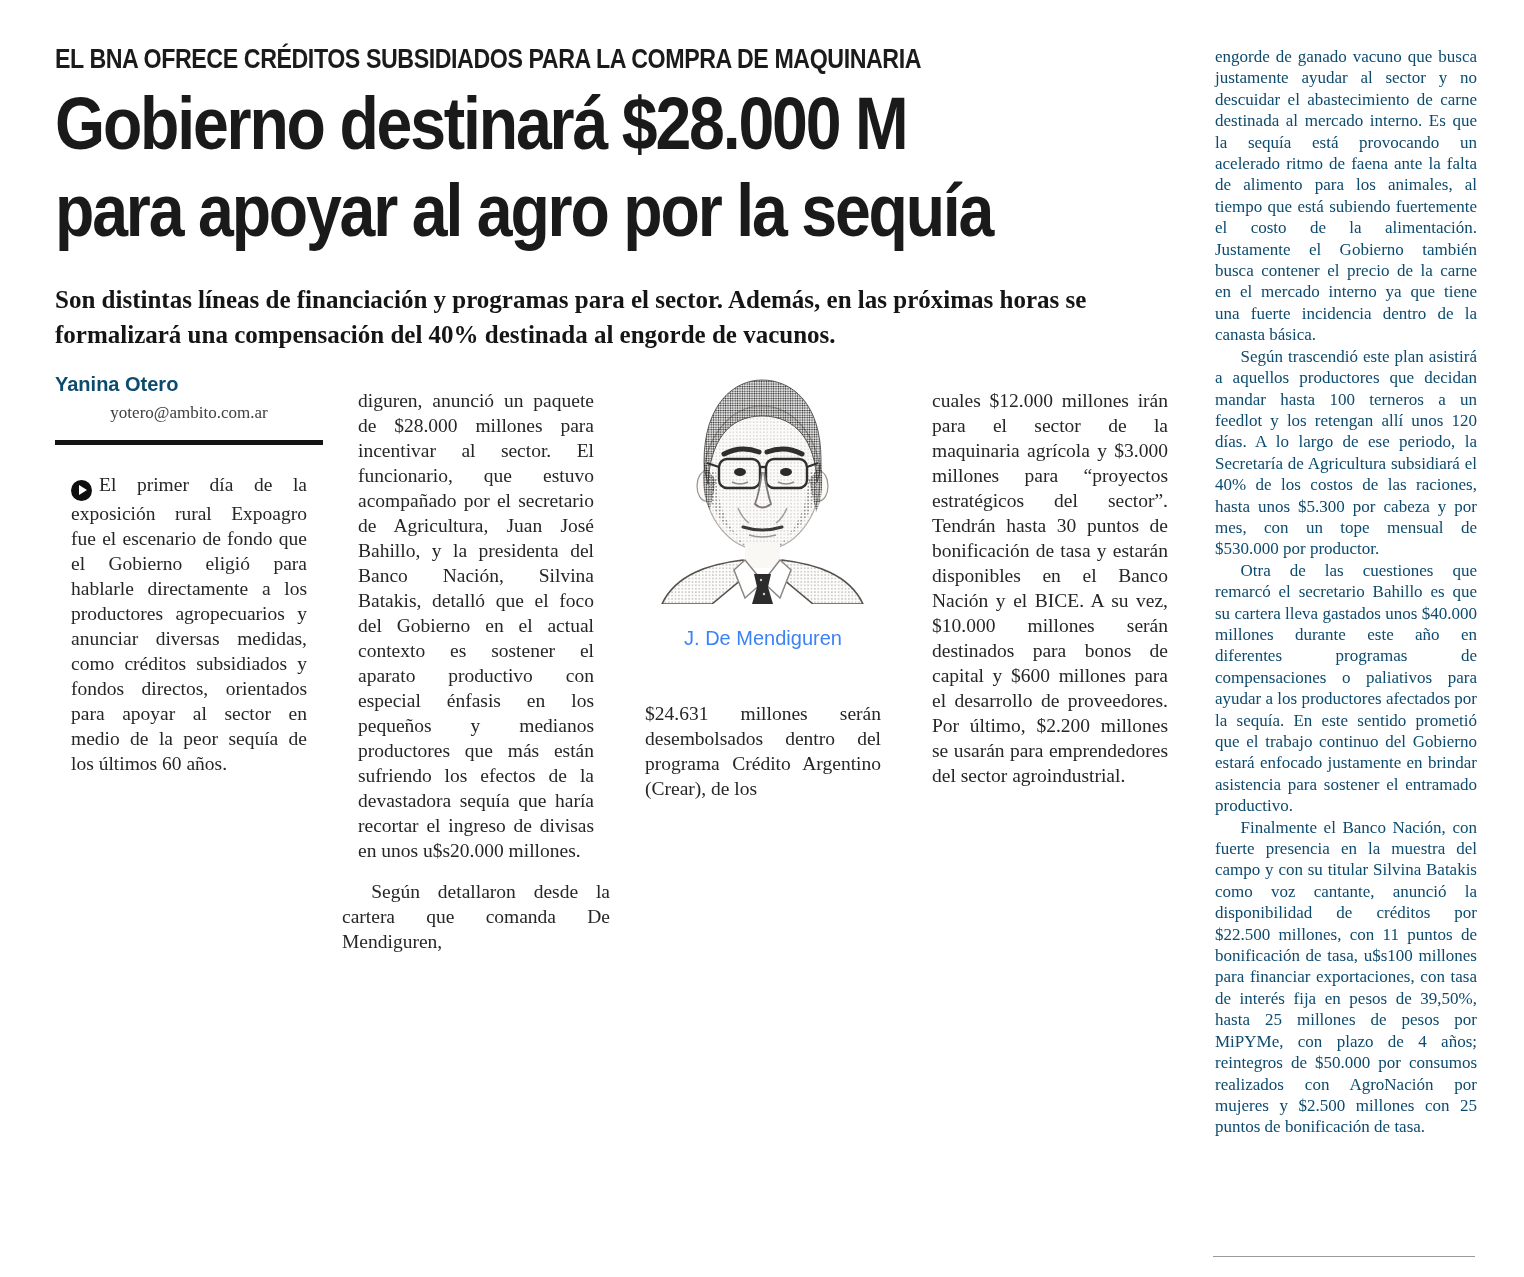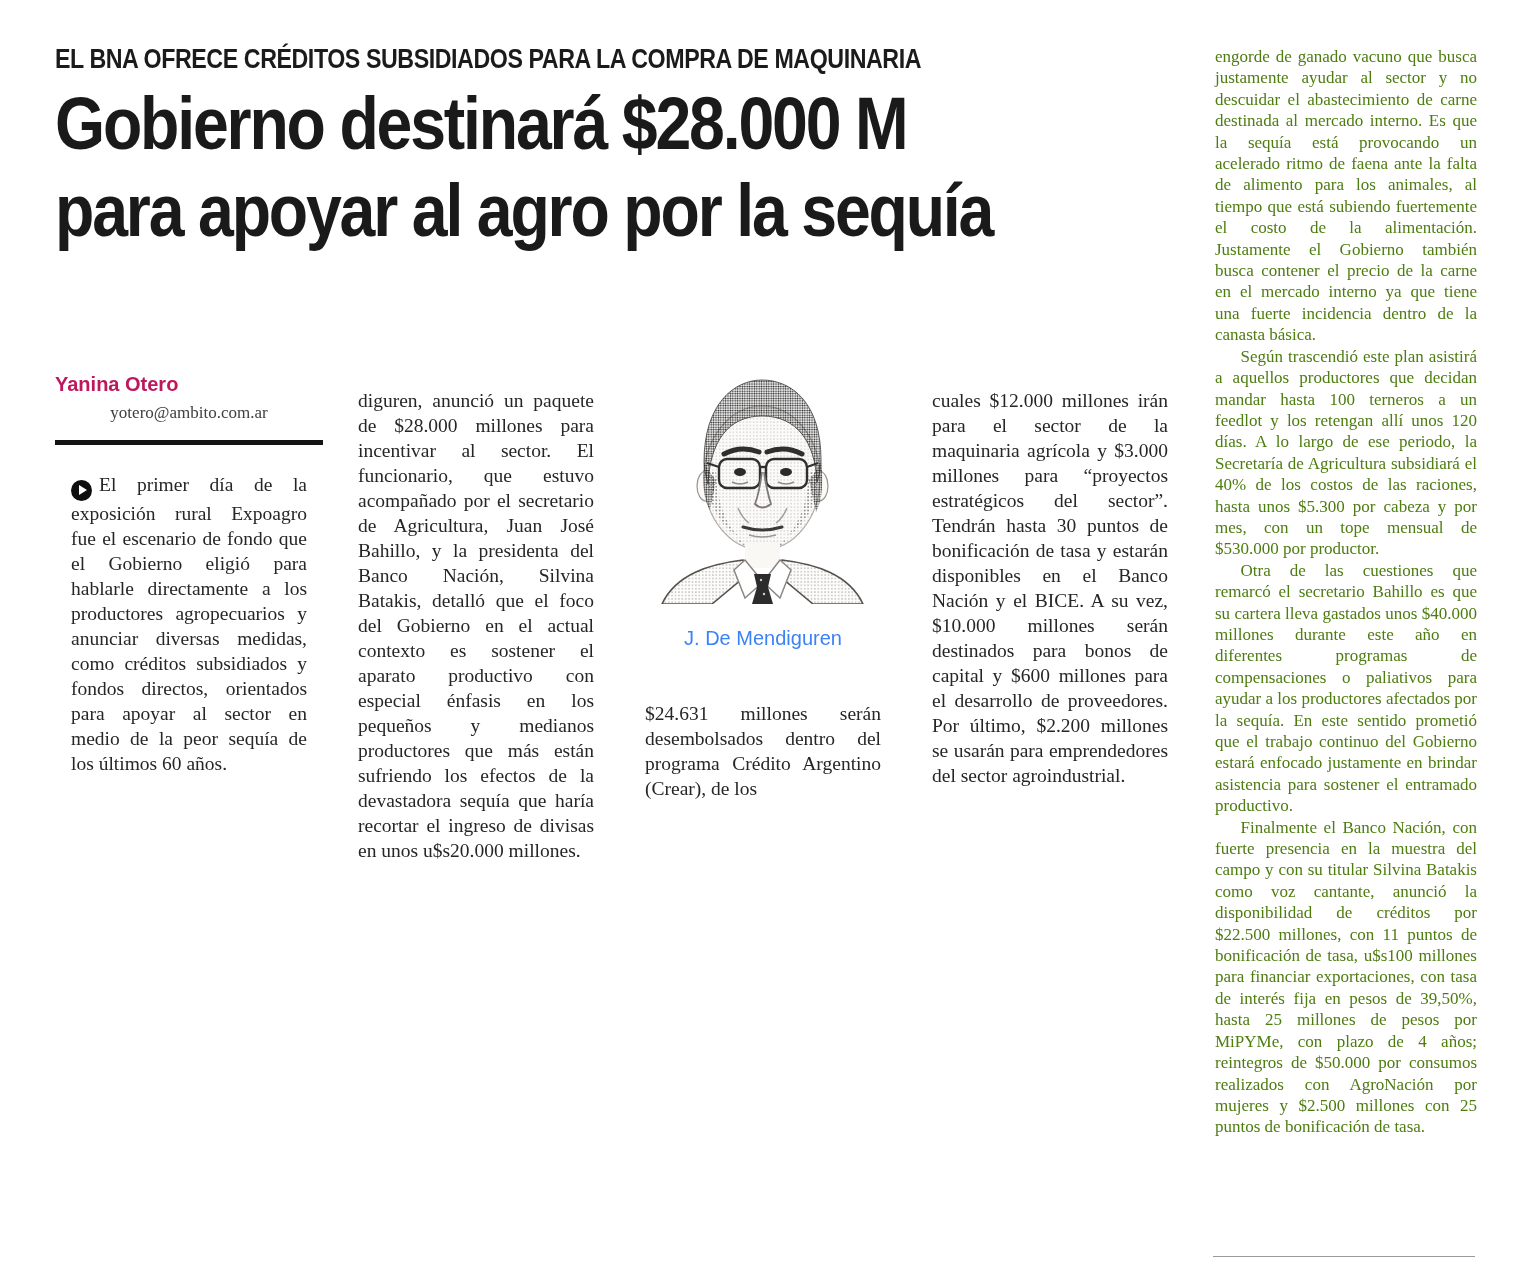--- a/index.html
+++ b/index.html
@@ -20,21 +20,21 @@
         font-weight:700;font-size:25px;line-height:35px;color:#151515;}
 
   .col{position:absolute;width:268px;top:372px;font-size:19.5px;line-height:25px;
        text-align:justify;color:#262626;}
   .col-1{left:55px;}
   .col-2{left:342px;}
   .col-3{left:629px;top:366px;}
   .col-4{left:916px;}
 
   .byline-name{font-family:"Liberation Sans",sans-serif;font-weight:700;font-size:20px;
-               color:#be185d;text-align:left;}
+               color:#0c4a6e;text-align:left;}
   .byline-email{font-family:Liberation Serif, serif;font-size:17px;color:#404040;
                 margin-top:3px;text-align:center;}
   .byline-rule{height:5px;background:#141414;margin-top:15px;margin-bottom:27px;}
 
   p.para{margin:16px;}
   p.para-indent{margin:0;text-indent:1.5em;}
 
   .play-icon{display:inline-flex;width:21px;height:21px;border-radius:50%;
              background:#0e0e0e;align-items:center;justify-content:center;
              margin-right:7px;vertical-align:-4px;}
@@ -42,49 +42,51 @@
              border-left:8px solid #ffffff;border-top:5px solid transparent;
              border-bottom:5px solid transparent;}
 
   .portrait-wrap{width:100%;text-align:center;}
   .portrait-wrap svg{display:inline-block;}
   .caption{font-family:"Liberation Sans",sans-serif;font-size:20px;color:#3b82f6;
            text-align:center;margin-top:16px;}
   .col-3 p.para{margin-top:50px;}
 
   .sidebar{position:absolute;left:1215px;top:46px;width:262px;
-           font-size:17px;line-height:21.4px;text-align:justify;color:#4d7c0f;}
+           font-size:17px;line-height:21.4px;text-align:justify;color:#0c4a6e;}
   .sidebar p{margin:0;}
   .sidebar p.para-indent{text-indent:1.5em;}
 
   .sidebar-rule{position:absolute;left:1213px;top:1256px;width:262px;height:1px;
                 background:#9a9a9a;}
 </style>
 </head>
 <body>
 
 <div id="page">
 
   <div class="kicker">EL BNA OFRECE CRÉDITOS SUBSIDIADOS PARA LA COMPRA DE MAQUINARIA</div>
 
   <div class="headline">
     <div class="hl-line">Gobierno destinará $28.000 M</div>
     <div class="hl-line">para apoyar al agro por la sequía</div>
   </div>
 
+  <div class="deck">Son distintas líneas de financiación y programas para el sector. Además, en las próximas horas se formalizará una compensación del 40% destinada al engorde de vacunos.</div>
 
   <div class="col col-1">
     <div class="byline-name">Yanina Otero</div>
     <div class="byline-email">yotero@ambito.com.ar</div>
     <div class="byline-rule"></div>
     <p class="para"><span class="play-icon"></span><span>El primer día de la exposición rural Expoagro fue el escenario de fondo que el Gobierno eligió para hablarle directamente a los productores agropecuarios y anunciar diversas medidas, como créditos subsidiados y fondos directos, orientados para apoyar al sector en medio de la peor sequía de los últimos 60 años.</span></p>
   </div>
 
   <div class="col col-2">
     <p class="para">diguren, anunció un paquete de $28.000 millones para incentivar al sector. El funcionario, que estuvo acompañado por el secretario de Agricultura, Juan José Bahillo, y la presidenta del Banco Nación, Silvina Batakis, detalló que el foco del Gobierno en el actual contexto es sostener el aparato productivo con especial énfasis en los pequeños y medianos productores que más están sufriendo los efectos de la devastadora sequía que haría recortar el ingreso de divisas en unos u$s20.000 millones.</p>
+    <p class="para-indent">Según detallaron desde la cartera que comanda De Mendiguren,</p>
   </div>
 
   <div class="col col-3">
     <div class="portrait-wrap">
       <svg width="226" height="238" viewBox="0 0 226 238" xmlns="http://www.w3.org/2000/svg">
         <defs>
           <pattern id="stip" width="3.4" height="3.4" patternUnits="userSpaceOnUse">
             <circle cx="1.7" cy="1.7" r="0.75" fill="#3c3c3c"></circle>
           </pattern>
           <pattern id="stipD" width="2.4" height="2.4" patternUnits="userSpaceOnUse">

